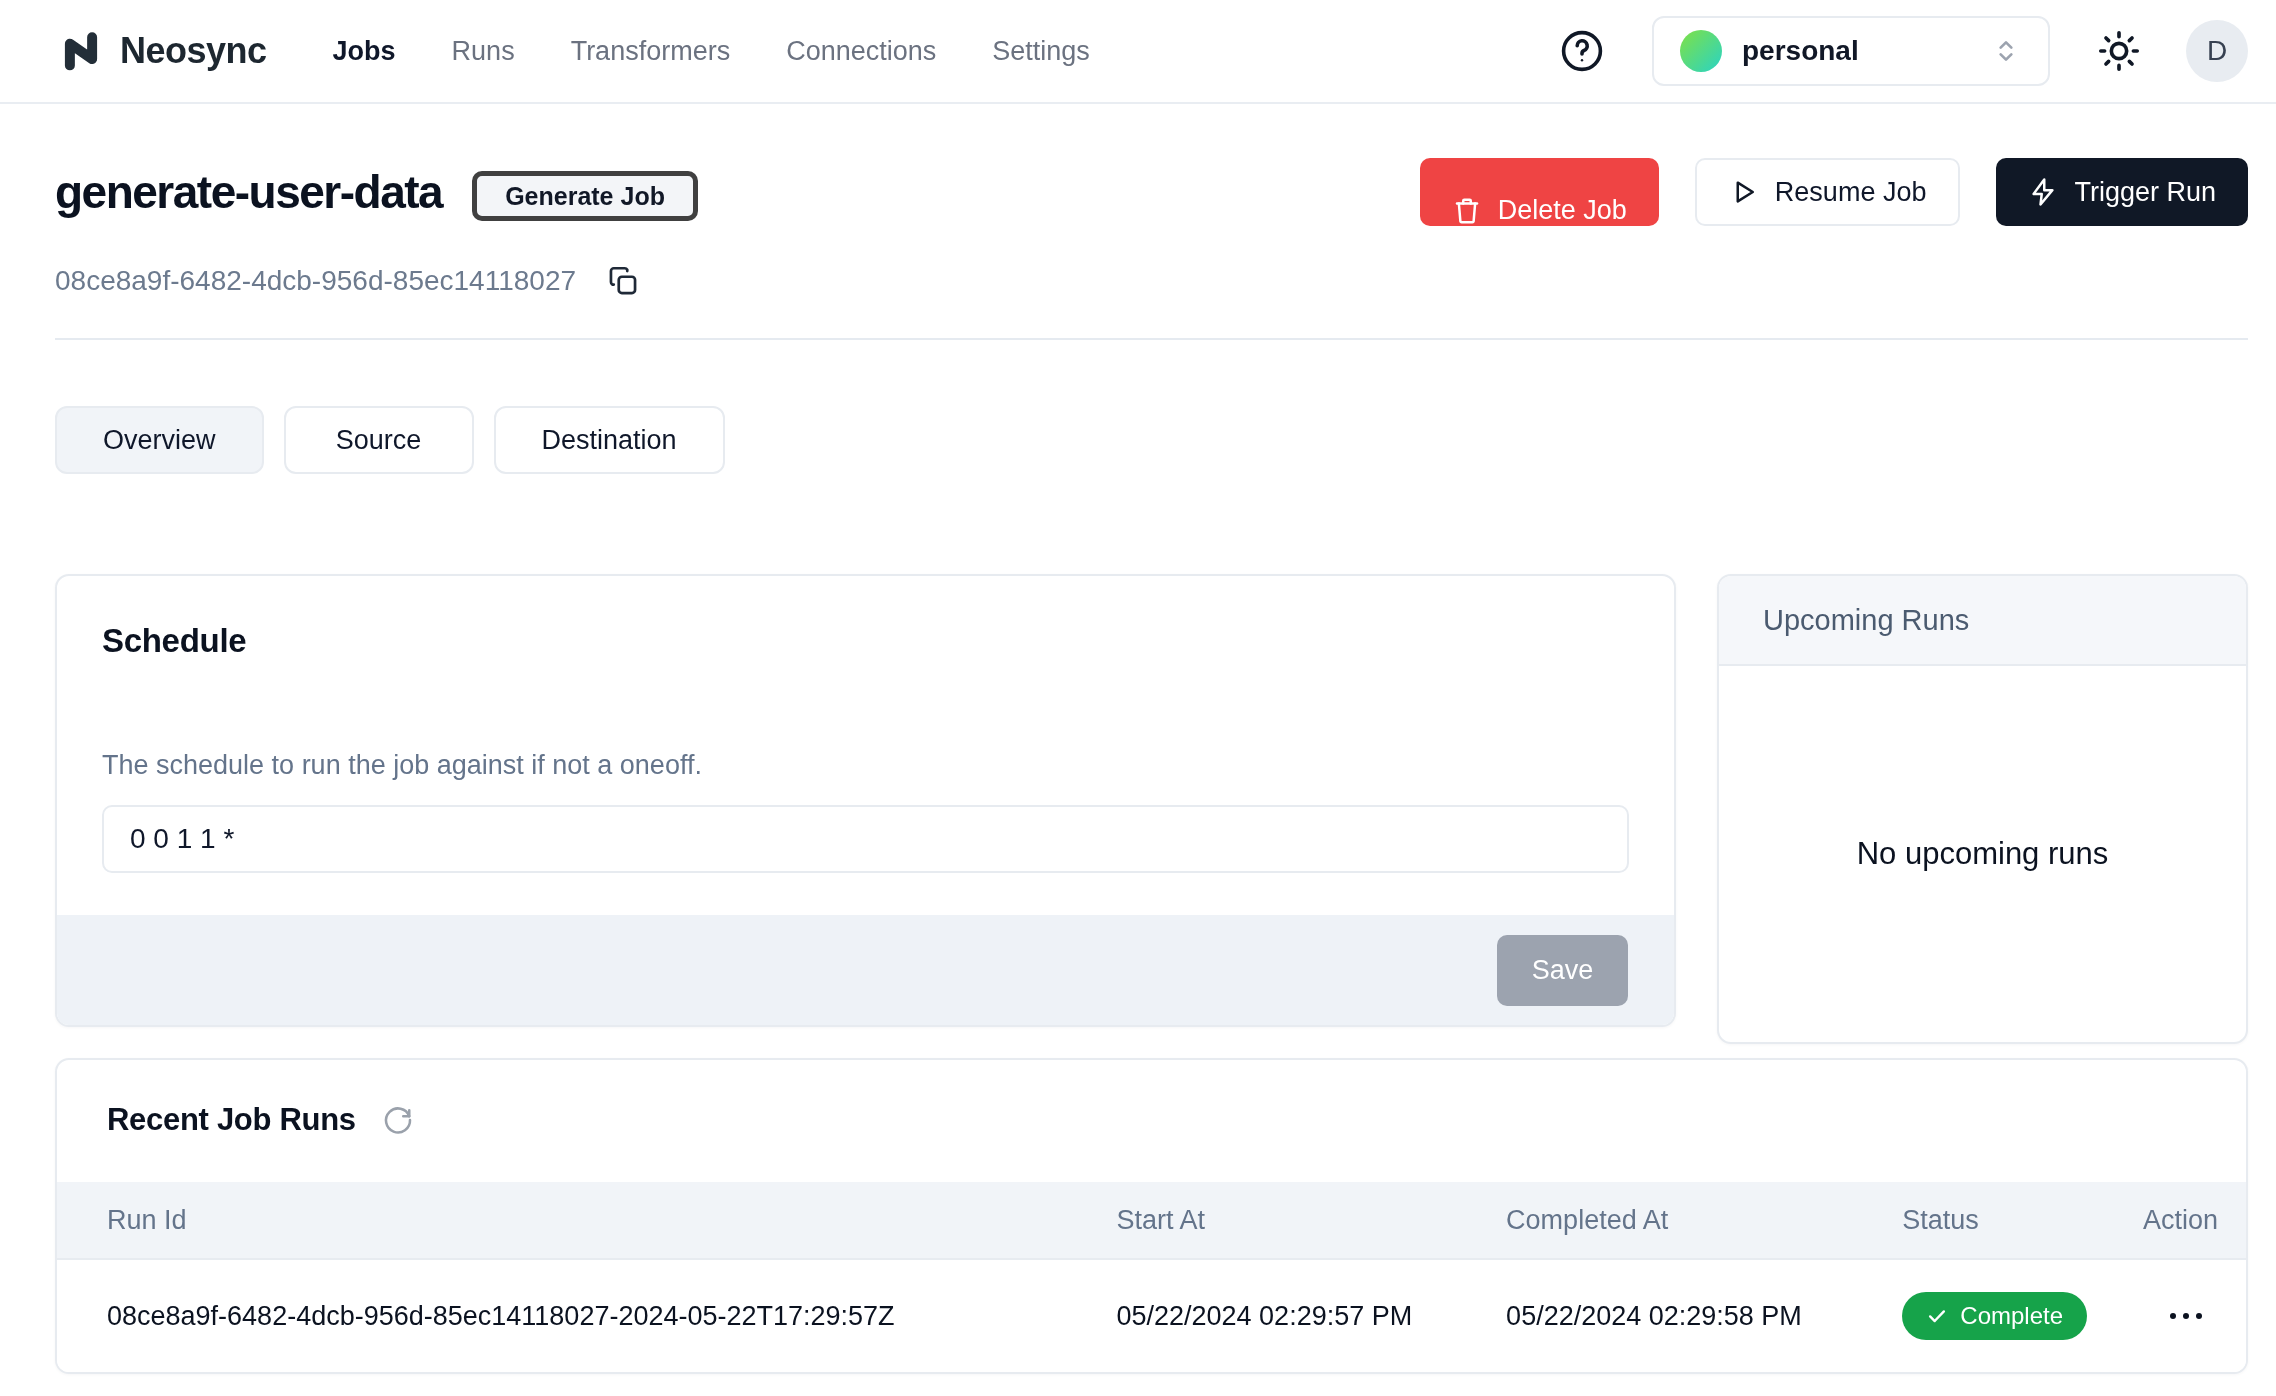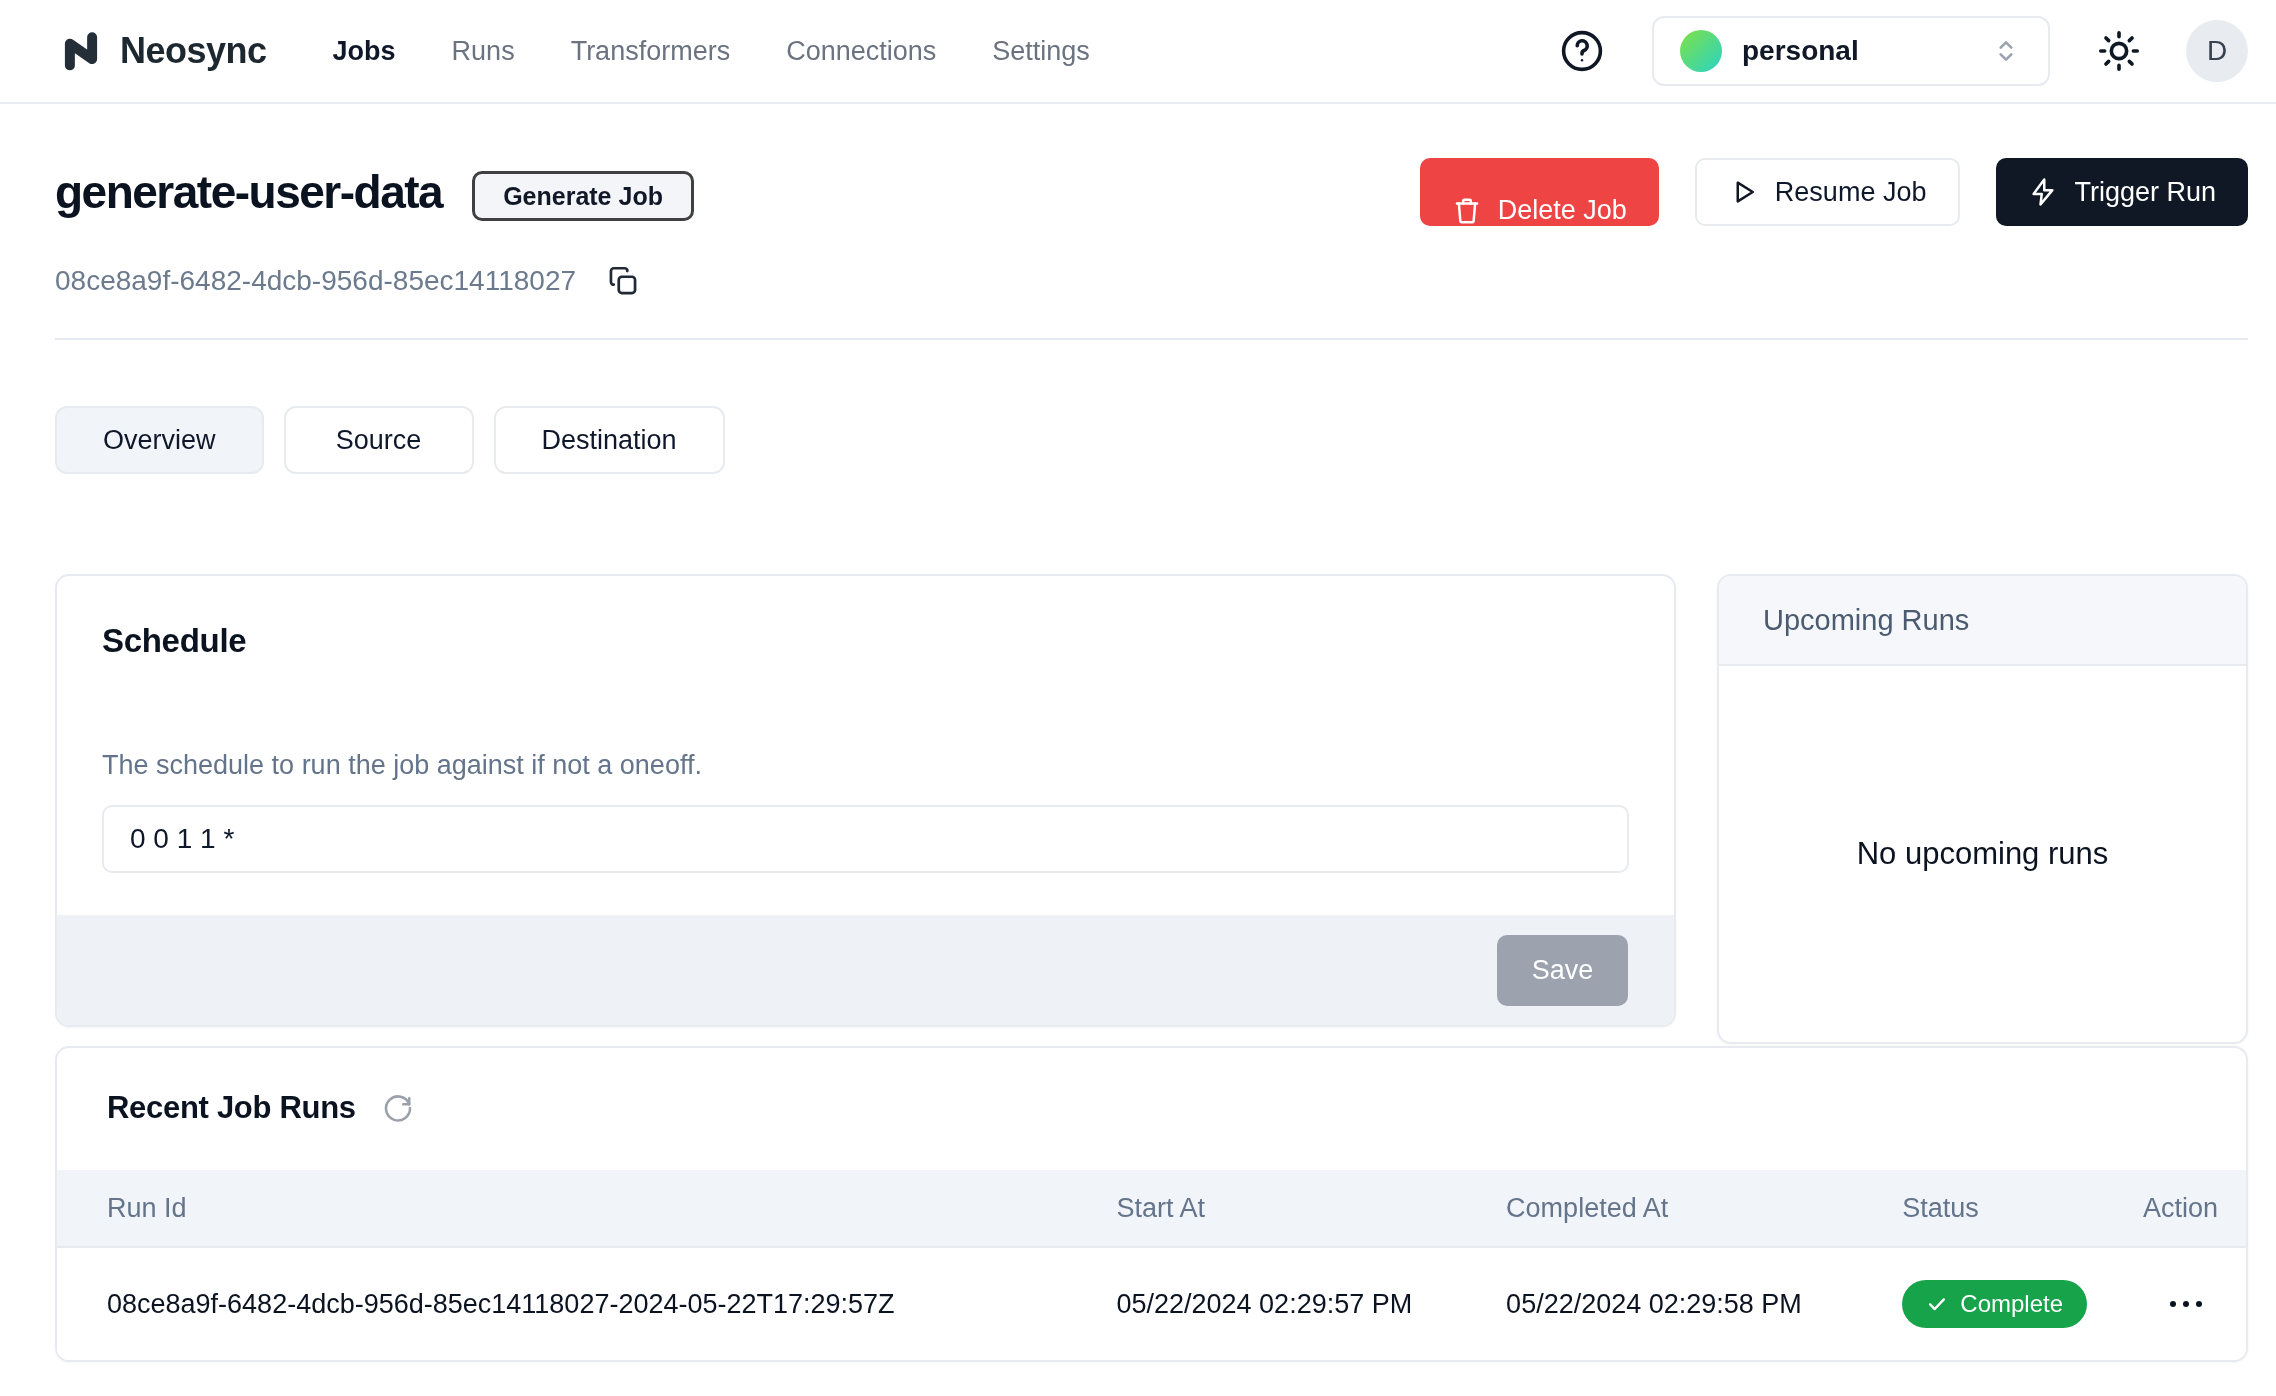--- a/index.html
+++ b/index.html
@@ -24,21 +24,21 @@
   .account-name { font-size: 28px; font-weight: 600; color: #111827; flex: 1; }
   .theme-toggle { margin: 0 44px 0 46px; display: flex; }
   .avatar { width: 62px; height: 62px; border-radius: 50%; background: #e8ecf1; display: flex;
     align-items: center; justify-content: center; font-size: 28px; font-weight: 500; color: #374151; }
 
   
   main { padding: 0 28px 0 55px; }
   .title-row { margin-top: 54px; display: flex; align-items: center; }
   .page-title { font-size: 46px; font-weight: 800; letter-spacing: -1.5px; margin: 0; color: #0b1220; }
   .job-type-badge { margin-left: 30px; height: 50px; display: inline-flex; align-items: center;
-    padding: 0 28px; background: #f3f5f8; border: 3px solid #404040; border-radius: 10px;
+    padding: 0 28px; background: #f3f5f8; border: 5px solid #404040; border-radius: 10px;
     font-size: 25px; font-weight: 600; color: #111827; margin-top: 8px; }
   .title-actions { margin-left: auto; display: flex; gap: 36px; }
   .btn { height: 68px; border: none; border-radius: 10px; font-size: 27px; font-weight: 500;
     display: inline-flex; align-items: center; gap: 16px; padding: 0 32px; cursor: pointer;
     font-family: inherit; }
   .btn-delete { background: #ef4444; color: #fff; align-items: flex-end; }
   .btn-resume { background: #fff; color: #0f172a; border: 2px solid #e7ebf0; }
   .btn-trigger { background: #101826; color: #fff; }
 
   .id-row { margin-top: 38px; display: flex; align-items: center; gap: 30px; }
@@ -71,21 +71,21 @@
   .save-btn { width: 131px; height: 71px; background: #9ca3af; color: #fff; border: none;
     border-radius: 10px; font-size: 27px; font-weight: 500; font-family: inherit; cursor: pointer; }
 
   .upcoming-card { width: 531px; height: 470px; display: flex; flex-direction: column; }
   .upcoming-header { height: 90px; background: #f5f7fa; border-bottom: 2px solid #e7ebf0;
     border-radius: 12px 12px 0 0; display: flex; align-items: center; padding: 0 44px;
     font-size: 29px; font-weight: 500; color: #4b5b70; }
   .upcoming-body { flex: 1; display: flex; align-items: center; justify-content: center;
     font-size: 31px; font-weight: 500; color: #0b1220; }
 
-  .recent-card { margin-top: 2px; overflow: hidden; }
+  .recent-card { margin-top: 14px; overflow: hidden; }
   .recent-header { padding: 42px 50px 44px 50px; display: flex; align-items: center; gap: 24px; }
   .recent-title { font-size: 31px; font-weight: 700; margin: 0; color: #0b1220; letter-spacing: -0.3px; }
   .refresh-btn { display: flex; cursor: pointer; }
 
   .thead { display: flex; align-items: center; height: 78px; background: #f1f4f8;
     border-bottom: 2px solid #e7ebf0; font-size: 27px; color: #64748b; }
   .trow { display: flex; align-items: center; height: 112px; font-size: 27px; font-weight: 500;
     color: #0b1220; background: #fff; }
   .col-run { flex: 0 0 48.4%; padding-left: 50px; }
   .col-start { flex: 0 0 17.8%; }

